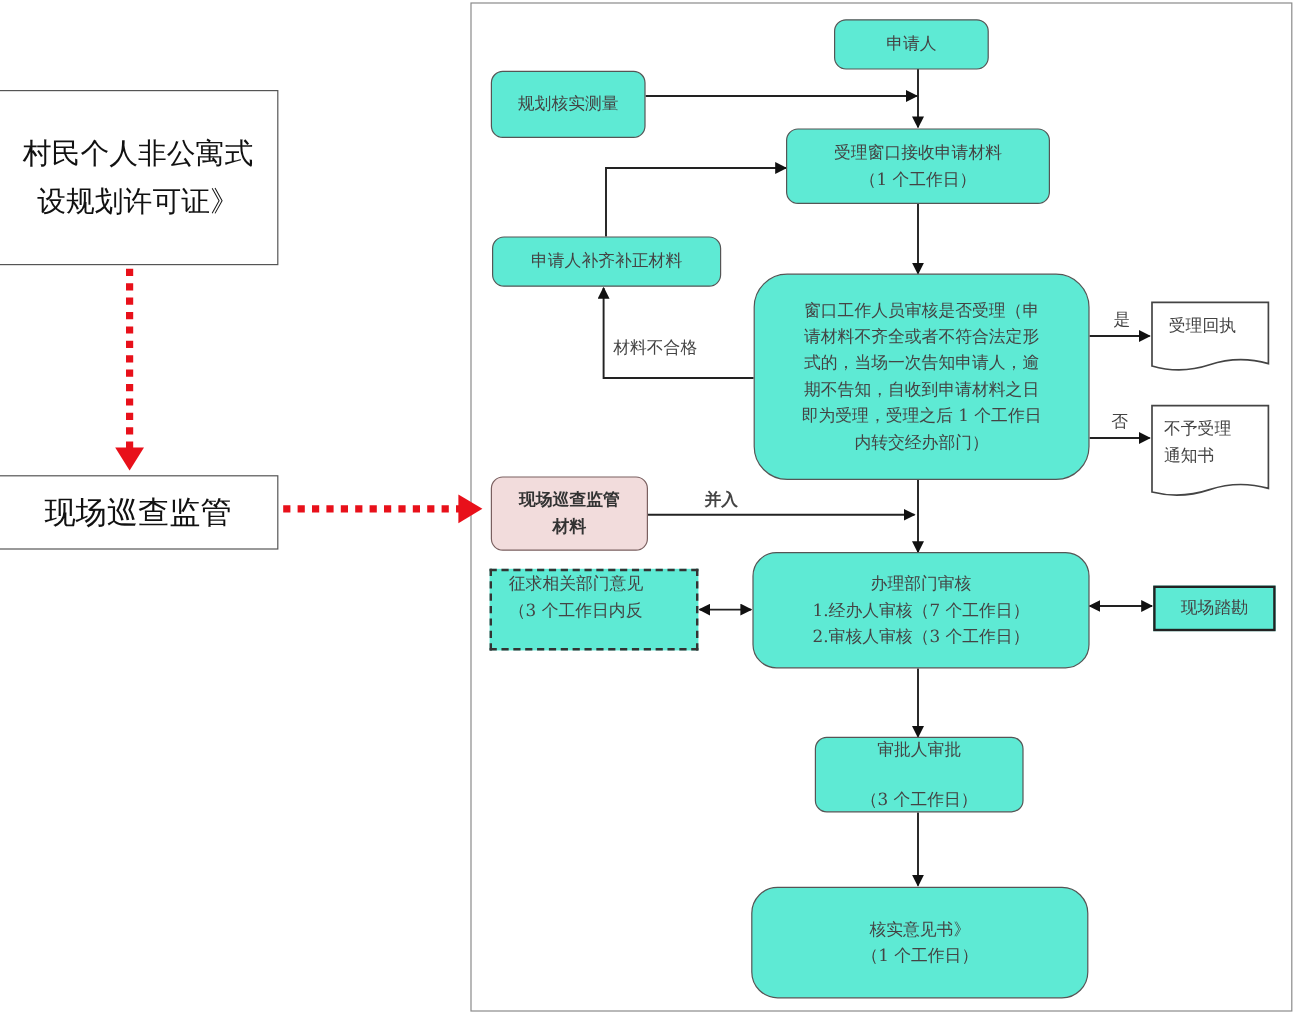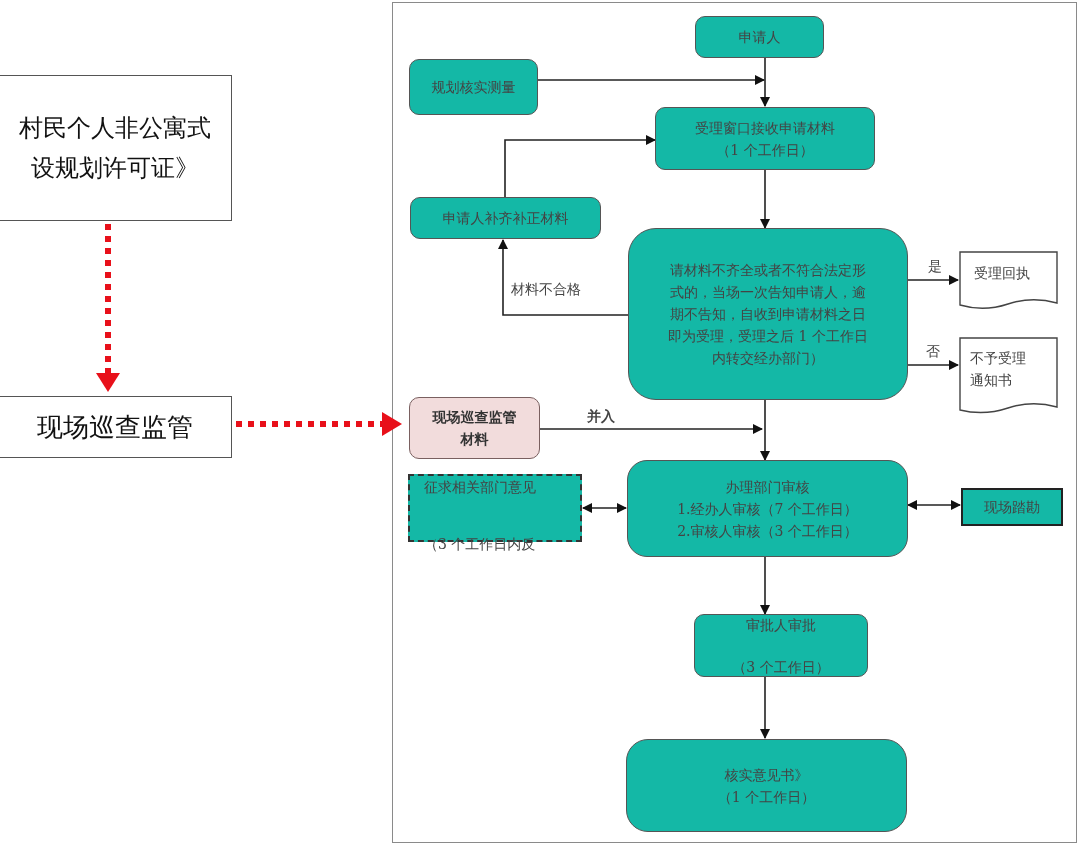--- a/index.html
+++ b/index.html
@@ -2,21 +2,21 @@
 <html><head>
 <meta charset="utf-8">
 <style>
   html, body { margin: 0; padding: 0; background: #ffffff; }
   body { width: 1080px; height: 845px; position: relative; overflow: hidden;
          font-family: "DejaVu Serif", "Liberation Serif", serif; color: #333; }
   .abs { position: absolute; box-sizing: border-box; }
   .panel { left: 392px; top: 2px; width: 685px; height: 841px; border: 1.5px solid #8a8a8a; }
   .lbox { background: #fff; border: 1.5px solid #555; display: flex; align-items: center; justify-content: center;
           text-align: center; font-family: "DejaVu Sans", "Liberation Sans", sans-serif; color: #111; }
-  .node { background: #14b8a6; border: 1.5px solid #555; border-radius: 10px; display: flex; align-items: center;
+  .node { background: #5eead4; border: 1.5px solid #555; border-radius: 10px; display: flex; align-items: center;
           justify-content: center; text-align: center; font-size: 14px; line-height: 22px; color: #444; }
   .node.big { border-radius: 28px; }
   .node.pink { background: #f2dcdc; border-color: #7a6060; color: #333; font-weight: bold; }
   .node.dashed { border: 2px dashed #333; border-radius: 0; justify-content: flex-start; text-align: left; padding-left: 14px; }
   .node.square { border-radius: 0; border: 2px solid #222; }
   .label { font-size: 14px; color: #444; white-space: nowrap; }
   .doc-text { position: absolute; font-size: 14px; line-height: 22px; color: #444; }
   svg.lines { position: absolute; left: 0; top: 0; }
 </style>
 </head>
@@ -82,59 +82,60 @@
 <div class="abs node" style="left:655px; top:107px; width:220px; height:63px; flex-direction:column;">
   <span>受理窗口接收申请材料</span>
   <span>（1 个工作日）</span>
 </div>
 
 <div class="abs node" style="left:410px; top:197px; width:191px; height:42px;">
   <span>申请人补齐补正材料</span>
 </div>
 
 <div class="abs node big" style="left:628px; top:228px; width:280px; height:172px; flex-direction:column;">
+  <span>窗口工作人员审核是否受理（申</span>
   <span>请材料不齐全或者不符合法定形</span>
   <span>式的，当场一次告知申请人，逾</span>
   <span>期不告知，自收到申请材料之日</span>
   <span>即为受理，受理之后 1 个工作日</span>
   <span>内转交经办部门）</span>
 </div>
 
 <span class="abs label" style="left:511px; top:281px;">材料不合格</span>
 <span class="abs label" style="left:928px; top:258px;">是</span>
 <span class="abs label" style="left:926px; top:343px;">否</span>
 
-<span class="doc-text" style="left:974px; top:262px;">受理回执</span>
+<span class="doc-text" style="left:974px; top:262px;font-family:Liberation Serif, serif;">受理回执</span>
 <div class="doc-text" style="left:970px; top:347px; display:flex; flex-direction:column;">
   <span>不予受理</span>
   <span>通知书</span>
 </div>
 
 <div class="abs node pink" style="left:409px; top:397px; width:131px; height:62px; flex-direction:column;">
   <span>现场巡查监管</span>
   <span>材料</span>
 </div>
 <span class="abs label" style="left:587px; top:408px; font-weight:bold;">并入</span>
 
-<div class="abs node dashed" style="left:408px; top:474px; width:174px; height:68px; flex-direction:column; align-items:flex-start;gap:35px;">
+<div class="abs node dashed" style="left:408px; top:474px; width:174px; height:68px; flex-direction:column; align-items:flex-start;">
   <span>征求相关部门意见</span>
   <span>（3 个工作日内反</span>
 </div>
 
 <div class="abs node" style="left:627px; top:460px; width:281px; height:97px; border-radius:20px; flex-direction:column;">
   <span>办理部门审核</span>
   <span>1.经办人审核（7 个工作日）</span>
   <span>2.审核人审核（3 个工作日）</span>
 </div>
 
 <div class="abs node square" style="left:961px; top:488px; width:102px; height:38px;">
   <span>现场踏勘</span>
 </div>
 
-<div class="abs node" style="left:694px; top:614px; width:174px; height:63px; flex-direction:column;gap:20px;">
+<div class="abs node" style="left:679px; top:614px; width:174px; height:63px; flex-direction:column;gap:20px;">
   <span>审批人审批</span>
   <span>（3 个工作日）</span>
 </div>
 
 <div class="abs node" style="left:626px; top:739px; width:281px; height:93px; border-radius:22px; flex-direction:column;">
   <span>核实意见书》</span>
   <span>（1 个工作日）</span>
 </div>
 
 </body></html>

